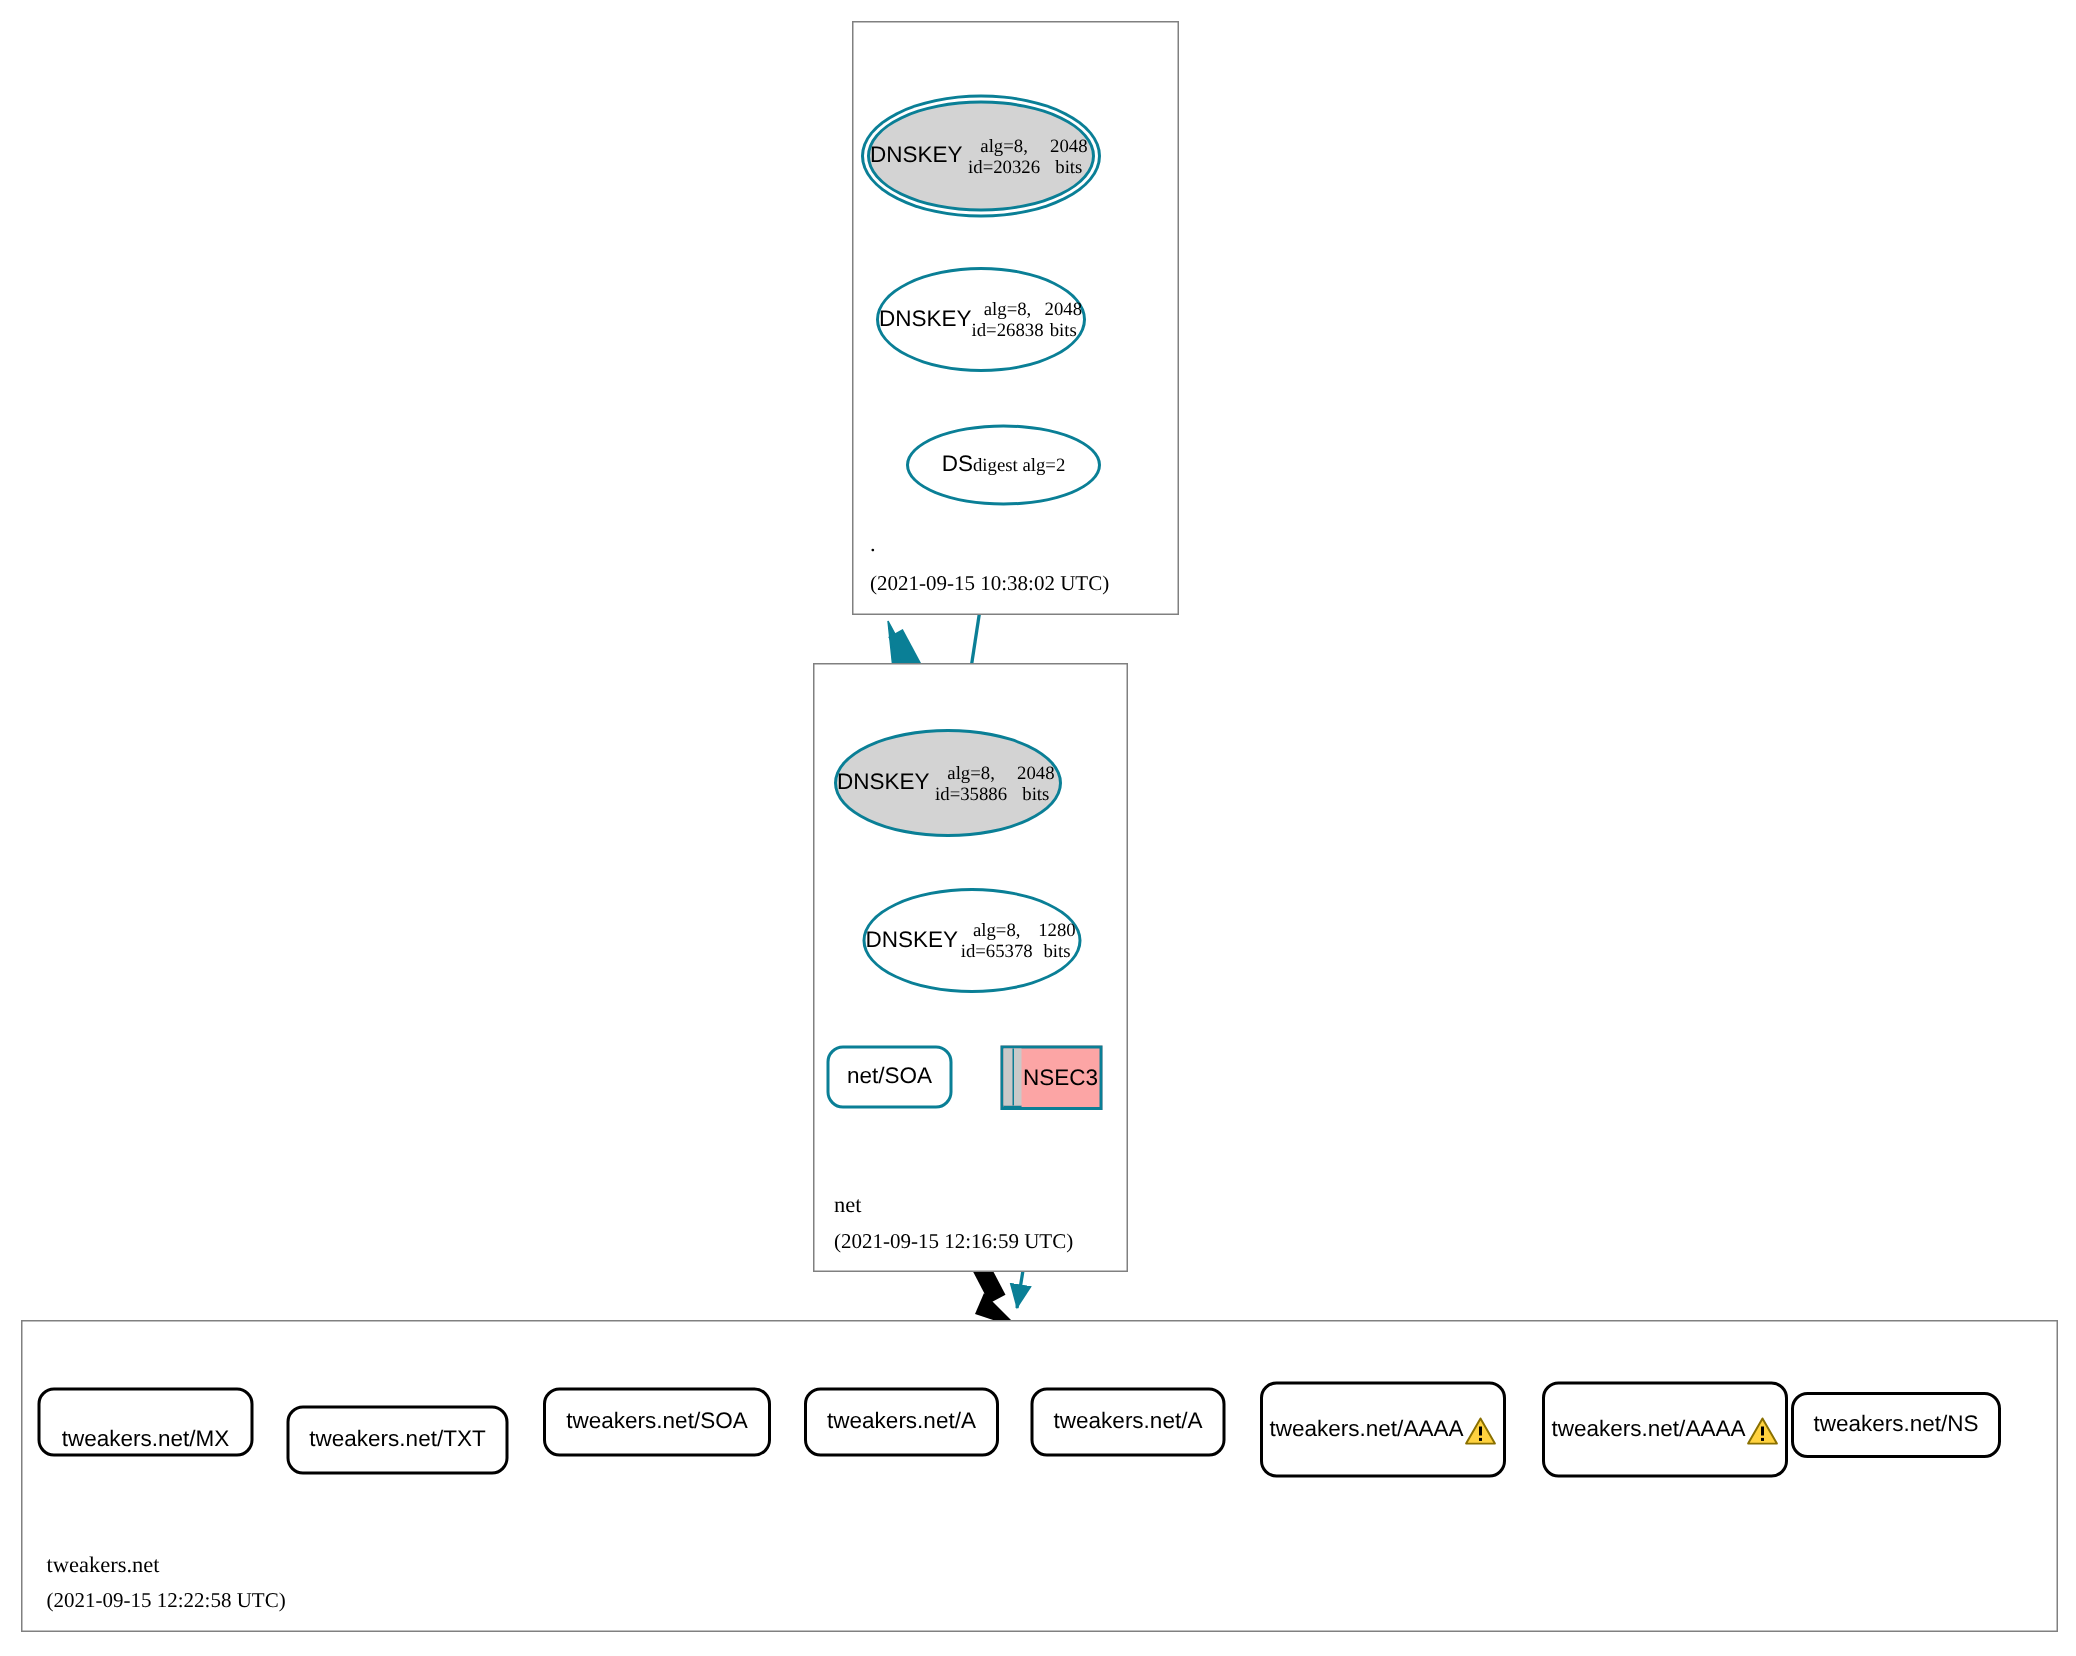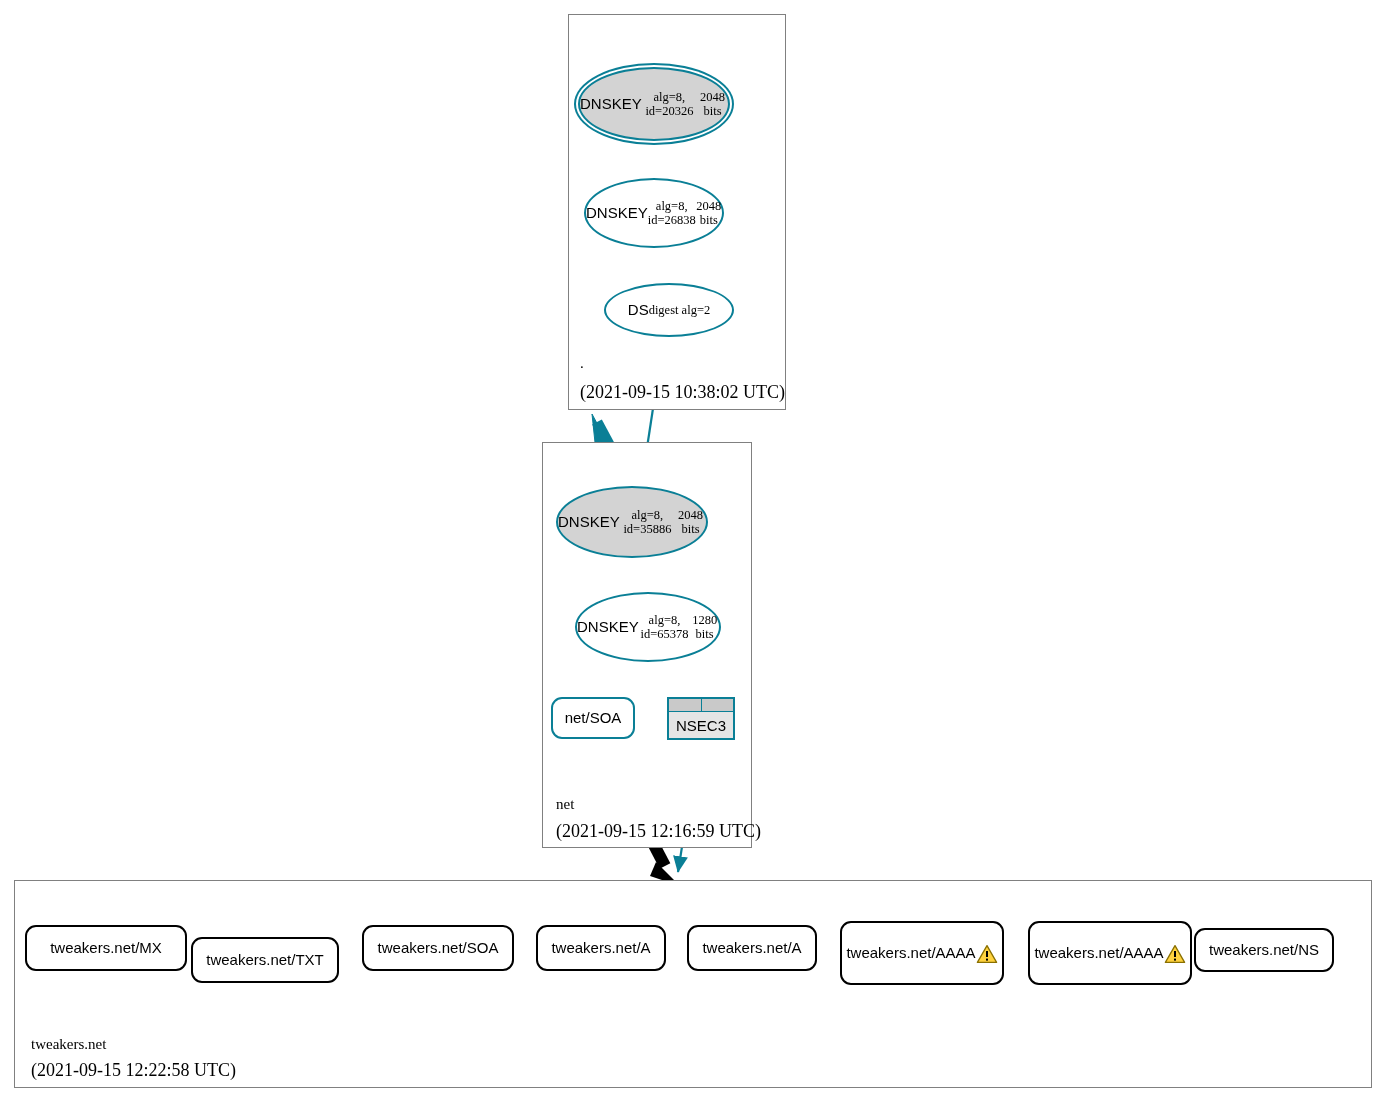--- a/index.html
+++ b/index.html
@@ -26,21 +26,21 @@
     background: #ffffff;
     box-sizing: border-box;
   }
   .cluster-label {
     position: absolute;
     font-family: "Liberation Serif", serif;
     color: #000000;
     white-space: nowrap;
   }
   .cluster-name { font-size: 15px; }
-  .cluster-time { font-size: 18px; }
+  .cluster-time { font-size: 14px; }
 
   .node {
     position: absolute;
     box-sizing: border-box;
     display: flex;
     flex-direction: row;
     align-items: center;
     justify-content: center;
     text-align: center;
     color: #000000;
@@ -71,24 +71,24 @@
     background: #ffffff;
     font-family: "Liberation Sans", sans-serif;
     font-size: 15px;
   }
   .rrset.insecure {
     border: 2px solid #000000;
   }
   .nsec3 {
     position: absolute;
     border: 2px solid #0a7f96;
-    background: #e5e5e5;
+    background: #fca5a5;
     box-sizing: border-box;
     display: flex;
-    flex-direction: column;
+    flex-direction: row;
   }
   .nsec3-top {
     display: flex;
     flex: 0 0 12px;
     border-bottom: 1px solid #0a7f96;
   }
   .nsec3-cell {
     flex: 1;
     background: #c9c9c9;
   }
@@ -220,21 +220,21 @@
     <div class="nsec3-cell"></div>
     <div class="nsec3-cell"></div>
   </div>
   <div class="nsec3-body">NSEC3</div>
 </div>
 
 <div class="cluster-box" style="left:14px; top:880px; width:1358px; height:208px;"></div>
 <div class="cluster-label cluster-name" style="left:31px; top:1036px;">tweakers.net</div>
 <div class="cluster-label cluster-time" style="left:31px; top:1060px;">(2021-09-15 12:22:58 UTC)</div>
 
-<div class="node rrset insecure" style="left:25px; top:925px; width:162px; height:46px;">
+<div class="node rrset insecure" style="left:25px; top:925px; width:144px; height:46px;align-items:flex-end;">
   <span>tweakers.net/MX</span>
 </div>
 
 <div class="node rrset insecure" style="left:191px; top:937px; width:148px; height:46px;">
   <span>tweakers.net/TXT</span>
 </div>
 
 <div class="node rrset insecure" style="left:362px; top:925px; width:152px; height:46px;">
   <span>tweakers.net/SOA</span>
 </div>

